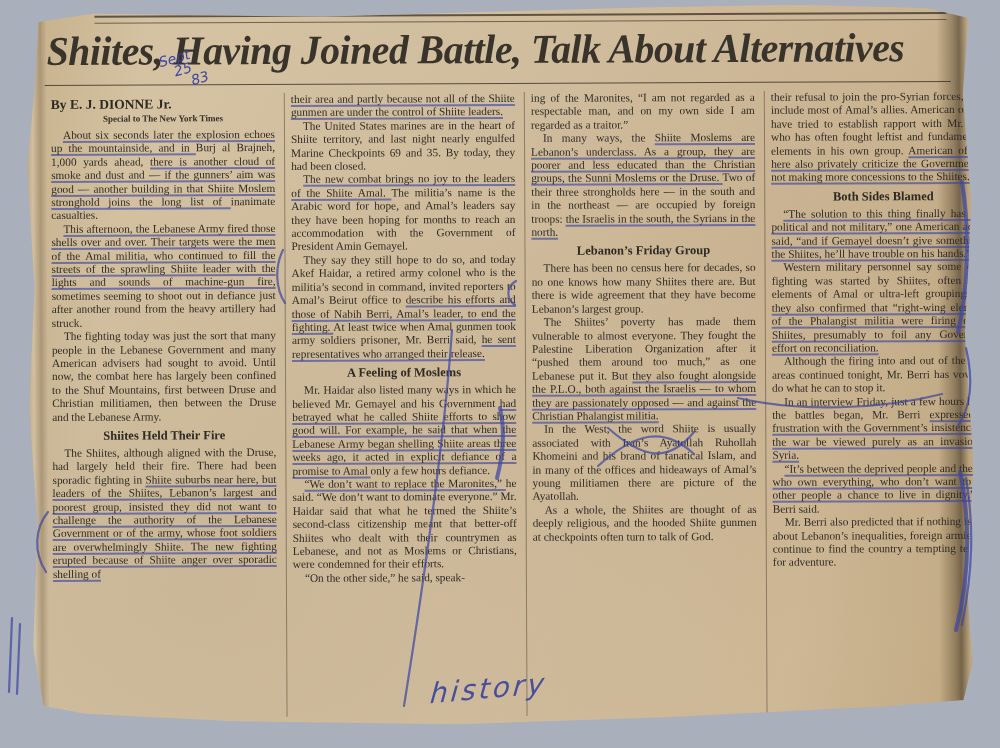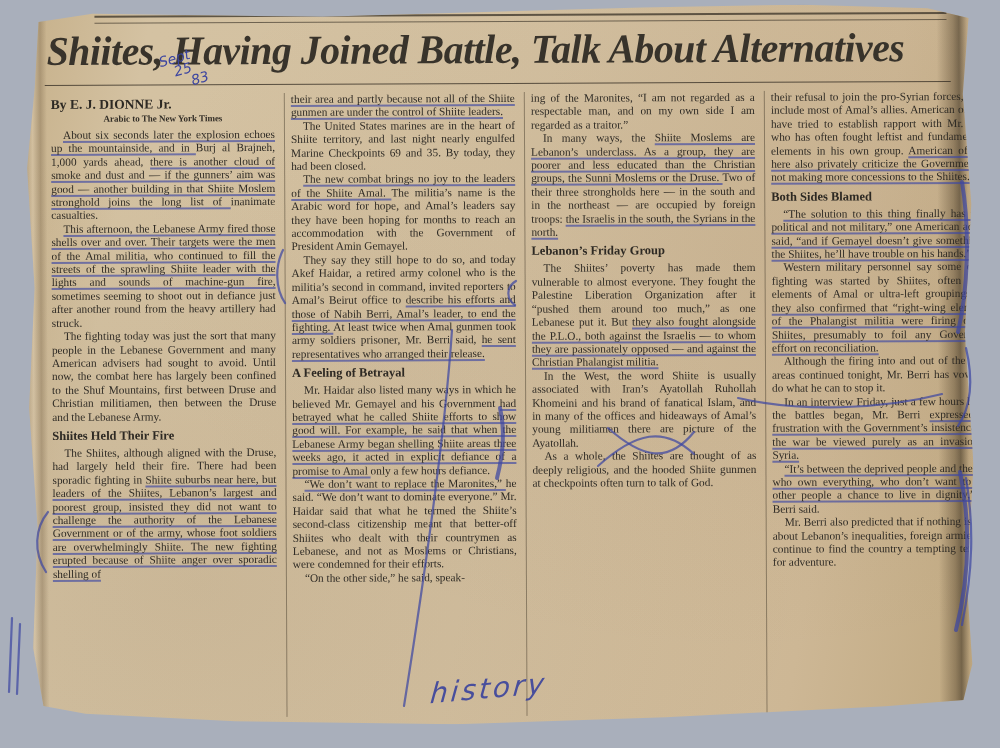--- a/index.html
+++ b/index.html
@@ -25,21 +25,21 @@
   .headline{position:absolute;left:24px;top:23px;width:914px;margin:0;
     font-family:"Liberation Serif", serif;font-style:italic;font-weight:bold;font-size:41px;
     line-height:1;color:#38332b;letter-spacing:-0.5px;white-space:nowrap;
     transform:scaleX(.97);transform-origin:left;}
   .head-rule{position:absolute;left:22px;right:24px;top:77px;border-top:1.7px solid rgba(55,48,38,.8);}
   .columns{position:absolute;left:22px;top:86px;display:flex;height:624px;overflow:hidden;}
   .col{width:224px;padding:0 9px 0 6px;border-right:1px solid rgba(72,62,46,.5);overflow:hidden;}
   .col:last-child{border-right:none;}
   .byline{font-weight:bold;font-size:13.5px;text-align:left;margin:3px 0 0;color:#2d2923;}
   .byline-sub{font-weight:bold;font-size:9px;text-align:center;margin:1px 0 5px;color:#332e27;}
-  .subhead{font-weight:bold;font-size:12.5px;margin:5px 0 3px;color:#2d2923;}
+  .subhead{font-weight:bold;font-size:12.5px;text-align:center;margin:5px 0 3px;color:#2d2923;}
   .para{margin:0;font-size:11.3px;line-height:13.4px;text-align:justify;color:#2f2b25;text-indent:12px;}
   .para.ni{text-indent:0;}
   .iu{text-decoration:underline;text-decoration-color:rgba(60,70,165,.65);
       text-decoration-thickness:1.5px;text-underline-offset:2px;text-decoration-skip-ink:none;}
   .note-date{position:absolute;left:162px;top:50px;color:#3c45a0;
     font:italic 14px "DejaVu Sans", sans-serif;transform:rotate(-16deg);line-height:13px;z-index:6;}
   .note-date span{display:block;}
   .note-date span:nth-child(2){margin-left:12px;}
   .note-date span:nth-child(3){margin-left:26px;}
   .note-history{position:absolute;left:430px;top:672px;color:#3a439d;
@@ -54,41 +54,42 @@
 
 <div class="paper">
   <div class="edge-left"></div>
   <div class="edge-right"></div>
   <div class="top-rule"></div>
   <h1 class="headline">Shiites, Having Joined Battle, Talk About Alternatives</h1>
   <div class="head-rule"></div>
   <div class="columns">
       <div class="col">
         <div class="byline">By E. J. DIONNE Jr.</div>
-        <div class="byline-sub">Arabic to The New York Times</div>
+        <div class="byline-sub">Special to The New York Times</div>
         <p class="para"><span class="iu">About six seconds later the explosion echoes up the mountainside, and in </span><span>Burj al Brajneh, 1,000 yards ahead, </span><span class="iu">there is another cloud of smoke and dust and — if the gunners’ aim was good — another building in that Shiite Moslem stronghold joins the long list of </span><span>inanimate casualties.</span></p>
         <p class="para"><span class="iu">This afternoon, the Lebanese Army fired those shells over and over. Their targets were the men of the Amal militia, who continued to fill the streets of the sprawling Shiite leader with the lights and sounds of machine-gun fire, </span><span>sometimes seeming to shoot out in defiance just after another round from the heavy artillery had struck.</span></p>
         <p class="para"><span>The fighting today was just the sort that many people in the Lebanese Government and many American advisers had sought to avoid. Until now, the combat here has largely been confined to the Shuf Mountains, first between Druse and Christian militiamen, then between the Druse and the Lebanese Army.</span></p>
         <div class="subhead">Shiites Held Their Fire</div>
         <p class="para"><span>The Shiites, although aligned with the Druse, had largely held their fire. There had been sporadic fighting in </span><span class="iu">Shiite suburbs near here, but leaders of the Shiites, Lebanon’s largest and poorest group, insisted they did not want to challenge the authority of the Lebanese Government or of the army, whose foot soldiers are overwhelmingly Shiite. </span><span class="iu">The new fighting erupted because of Shiite anger over sporadic shelling of</span></p>
       </div>
       <div class="col">
         <p class="para ni"><span class="iu">their area and partly because not all of the Shiite gunmen are under the control of Shiite leaders.</span></p>
         <p class="para"><span>The United States marines are in the heart of Shiite territory, and last night nearly engulfed Marine Checkpoints 69 and 35. By today, they had been closed.</span></p>
         <p class="para"><span class="iu">The new combat brings no joy to the leaders of the Shiite Amal. </span><span>The militia’s name is the Arabic word for hope, and Amal’s leaders say they have been hoping for months to reach an accommodation with the Government of President Amin Gemayel.</span></p>
         <p class="para"><span>They say they still hope to do so, and today Akef Haidar, a retired army colonel who is the militia’s second in command, invited reporters to Amal’s Beirut office to </span><span class="iu">describe his efforts and those of Nabih Berri, Amal’s leader, to end the fighting. </span><span>At least twice when Amal gunmen took army soldiers prisoner, Mr. Berri said, </span><span class="iu">he sent representatives who arranged their release.</span></p>
-        <div class="subhead">A Feeling of Betrayal</div>
+        <div class="subhead">A Feeling of Moslems</div>
         <p class="para"><span>Mr. Haidar also listed many ways in which he believed Mr. Gemayel and his Government </span><span class="iu">had betrayed what he called Shiite efforts to show good will. For example, he said that when the Lebanese Army began shelling Shiite areas three weeks ago, it acted in explicit defiance of a promise to Amal </span><span>only a few hours defiance.</span></p>
         <p class="para"><span class="iu">“We don’t want to replace the Maronites,” </span><span>he said. “We don’t want to dominate everyone.” Mr. Haidar said that what he termed the Shiite’s second-class citizenship meant that better-off Shiites who dealt with their countrymen as Lebanese, and not as Moslems or Christians, were condemned for their efforts.</span></p>
         <p class="para"><span>“On the other side,” he said, speak-</span></p>
       </div>
       <div class="col">
         <p class="para ni"><span>ing of the Maronites, “I am not regarded as a respectable man, and on my own side I am regarded as a traitor.”</span></p>
         <p class="para"><span>In many ways, the </span><span class="iu">Shiite Moslems are Lebanon’s underclass. As a group, they are poorer and less educated than the Christian groups, the Sunni Moslems or the Druse. </span><span>Two of their three strongholds here — in the south and in the northeast — are occupied by foreign troops: </span><span class="iu">the Israelis in the south, the Syrians in the north.</span></p>
         <div class="subhead">Lebanon’s Friday Group</div>
+        <p class="para"><span>There has been no census here for decades, so no one knows how many Shiites there are. But there is wide agreement that they have become Lebanon’s largest group.</span></p>
         <p class="para"><span>The Shiites’ poverty has made them vulnerable to almost everyone. They fought the Palestine Liberation Organization after it “pushed them around too much,” as one Lebanese put it. But </span><span class="iu">they also fought alongside the P.L.O., both against the Israelis — to whom they are passionately opposed — and against the Christian Phalangist militia.</span></p>
         <p class="para"><span>In the West, the word Shiite is usually associated with Iran’s Ayatollah Ruhollah Khomeini and his brand of fanatical Islam, and in many of the offices and hideaways of Amal’s young militiamen there are picture of the Ayatollah.</span></p>
         <p class="para"><span>As a whole, the Shiites are thought of as deeply religious, and the hooded Shiite gunmen at checkpoints often turn to talk of God.</span></p>
       </div>
       <div class="col">
         <p class="para ni"><span>their refusal to join the pro-Syrian forces, which include most of Amal’s allies. American officials have tried to establish rapport with Mr. Berri, who has often fought leftist and fundamentalist elements in his own group. </span><span class="iu">American officials here also privately criticize the Government for not making more concessions to the Shiites.</span></p>
         <div class="subhead">Both Sides Blamed</div>
         <p class="para"><span class="iu">“The solution to this thing finally has to be political and not military,” one American adviser said, “and if Gemayel doesn’t give something to the Shiites, he’ll have trouble on his hands.”</span></p>
         <p class="para"><span>Western military personnel say some of the fighting was started by Shiites, often fringe elements of Amal or ultra-left groupings. </span><span class="iu">But they also confirmed that “right-wing elements” of the Phalangist militia were firing on the Shiites, presumably to foil any Government effort on reconciliation.</span></p>
         <p class="para"><span>Although the firing into and out of the Shiite areas continued tonight, Mr. Berri has vowed to do what he can to stop it.</span></p>

